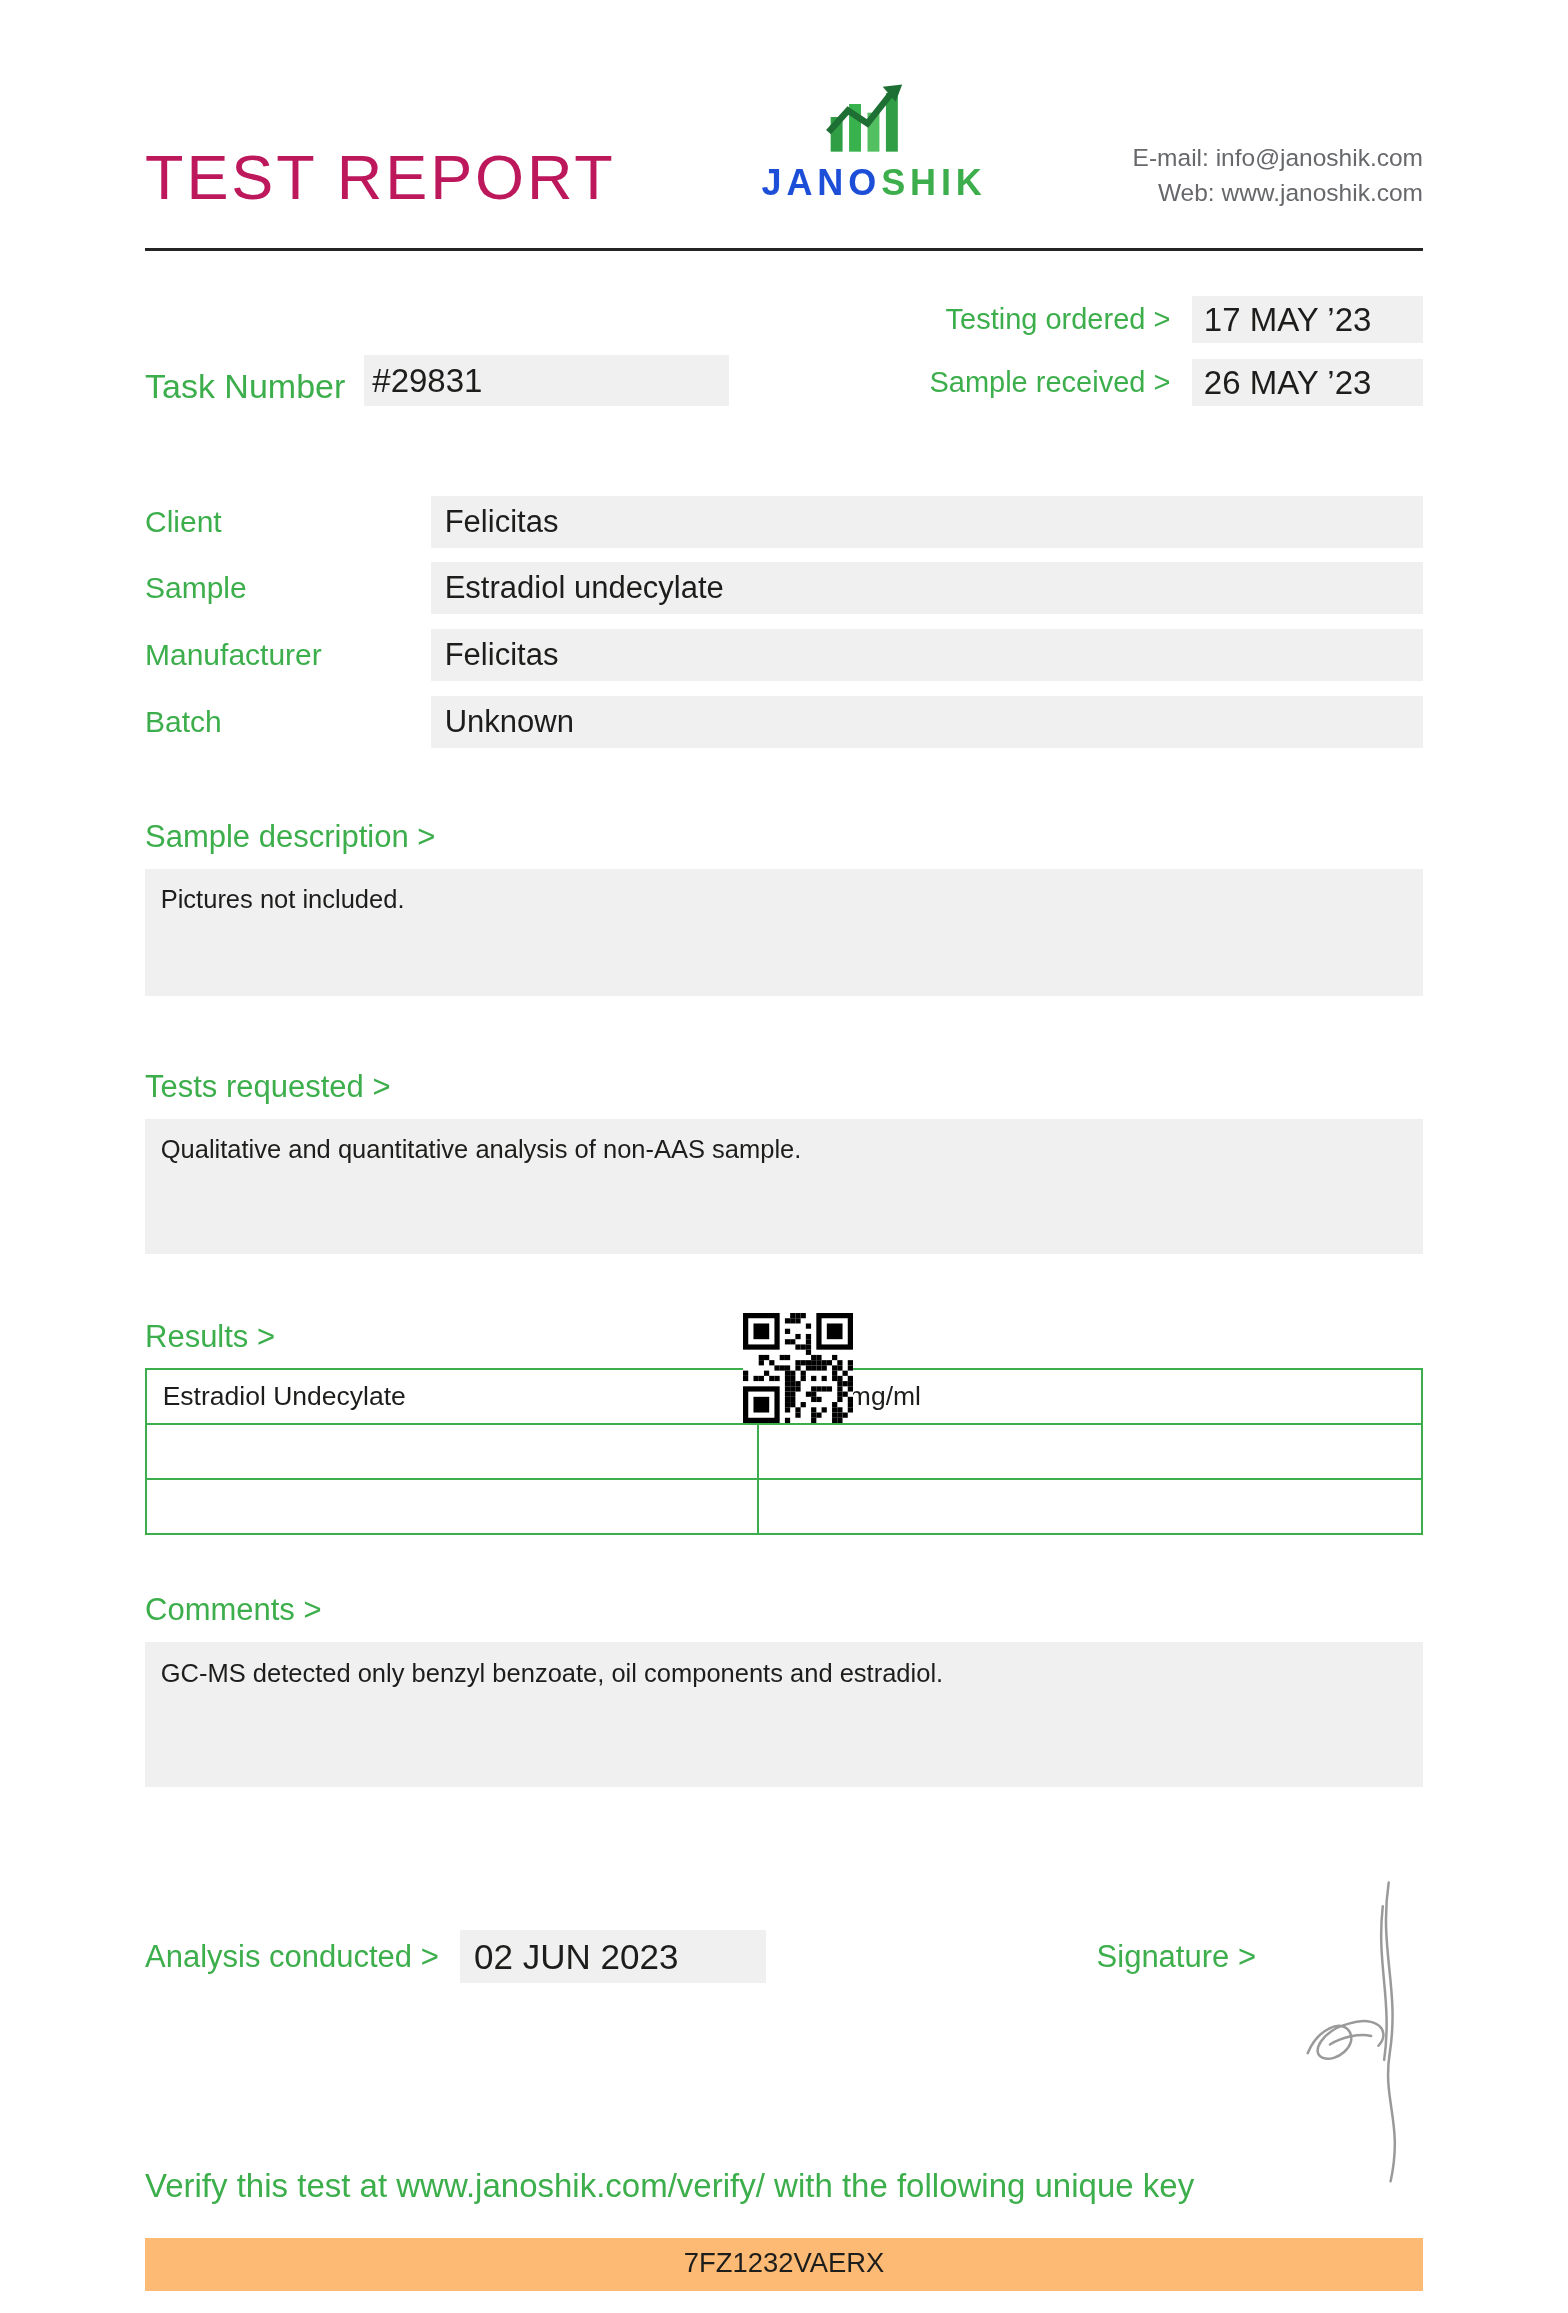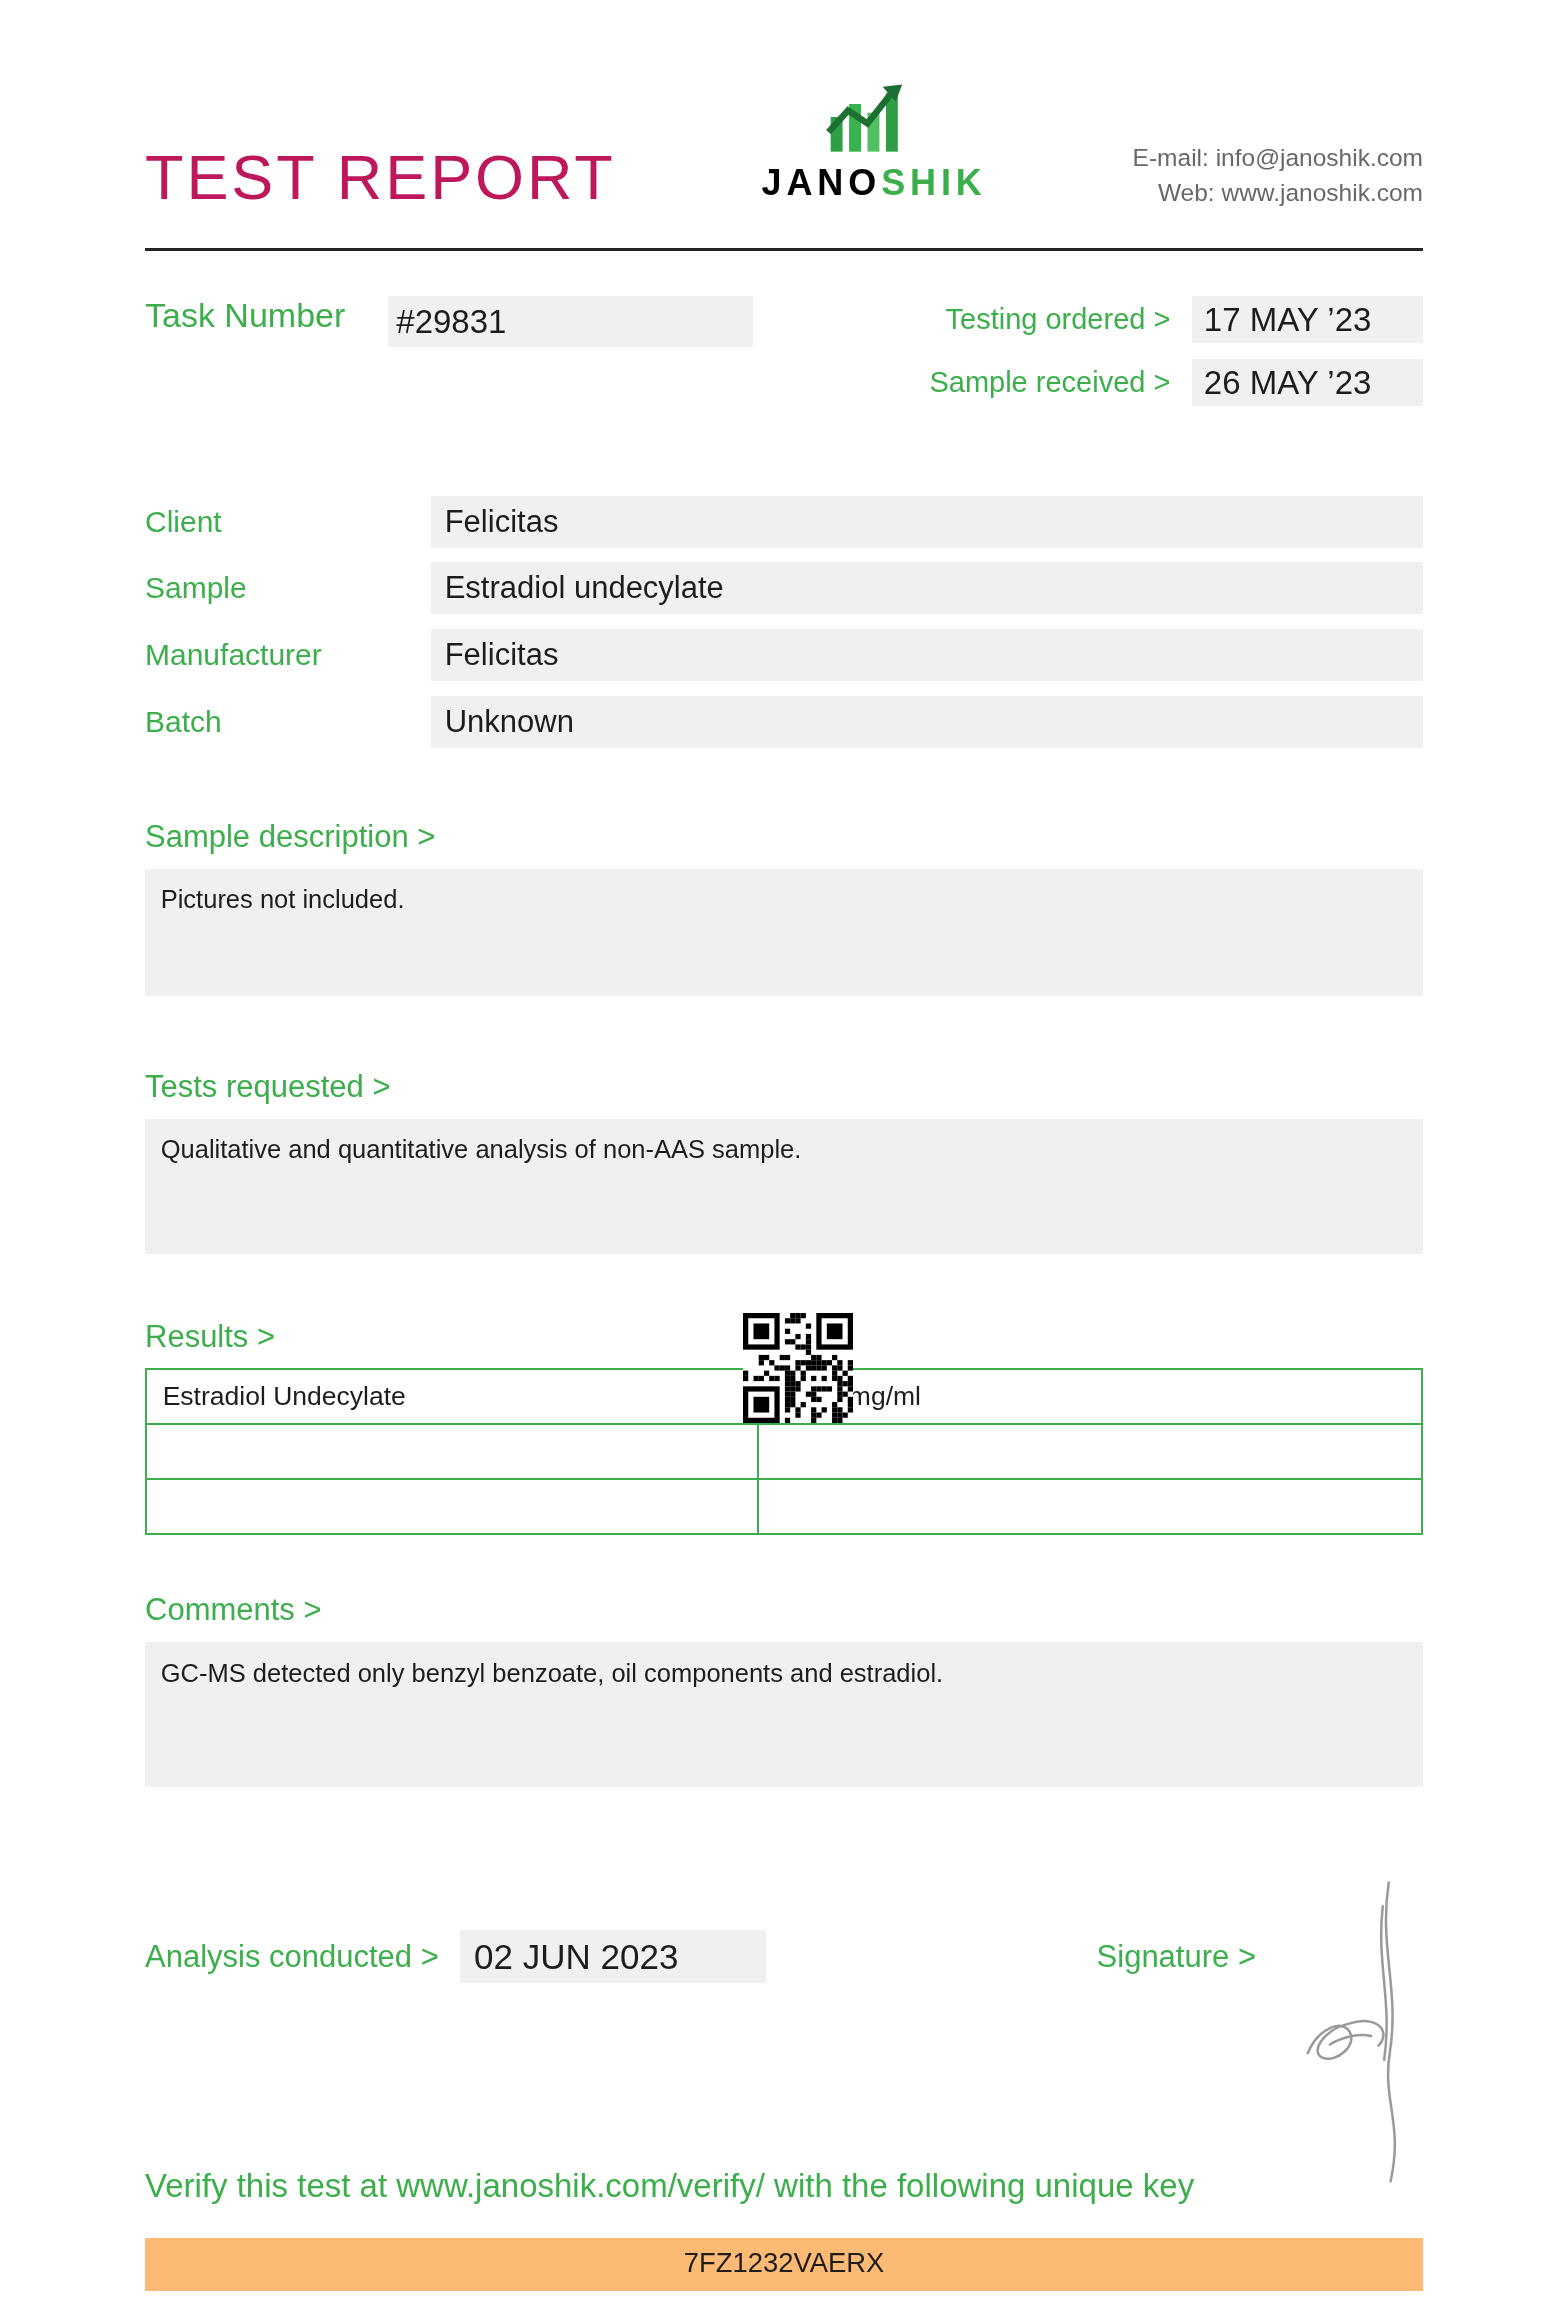--- a/index.html
+++ b/index.html
@@ -16,29 +16,29 @@
   .content { padding:76px 145px 0 145px; }
 
   
   .header { display:flex; justify-content:space-between; align-items:flex-start; }
   .report-title {
     font-size:63px; font-weight:500; letter-spacing:2.9px;
     color:#be185d; margin-top:65px; white-space:nowrap;
   }
   .logo-block { display:flex; flex-direction:column; align-items:center; margin-top:2px; }
   .logo-text { font-size:36px; font-weight:700; letter-spacing:4.9px; margin-top:2px; }
-  .logo-text .jano { color:#000000; }
+  .logo-text .jano { color:#1d4ed8; }
   .logo-text .shik { color:#3cae4b; }
   .contact { margin-top:65px; text-align:right; font-size:24.5px; color:#66686b; line-height:1.42; }
 
   .rule { border:none; border-top:3.9px solid #262524; margin-top:35px; }
 
   
   .task-section { display:flex; justify-content:space-between; margin-top:45px; }
-  .task-left { display:flex; align-items:flex-start; gap:43px; }
+  .task-left { display:flex; align-items:flex-end; gap:19px; }
   .task-label { font-size:34px; color:#3cae4b; white-space:nowrap; }
   .task-value {
     width:365px; height:51px; line-height:51px;
     background:#f0f0f0; font-size:33px; font-weight:500; padding-left:8px;
   }
   .dates { display:flex; flex-direction:column; gap:15.7px; }
   .date-row { display:flex; justify-content:flex-end; align-items:center; gap:21.6px; }
   .date-label { font-size:29px; color:#3cae4b; white-space:nowrap; }
   .date-value {
     width:231px; height:47px; line-height:47px;

